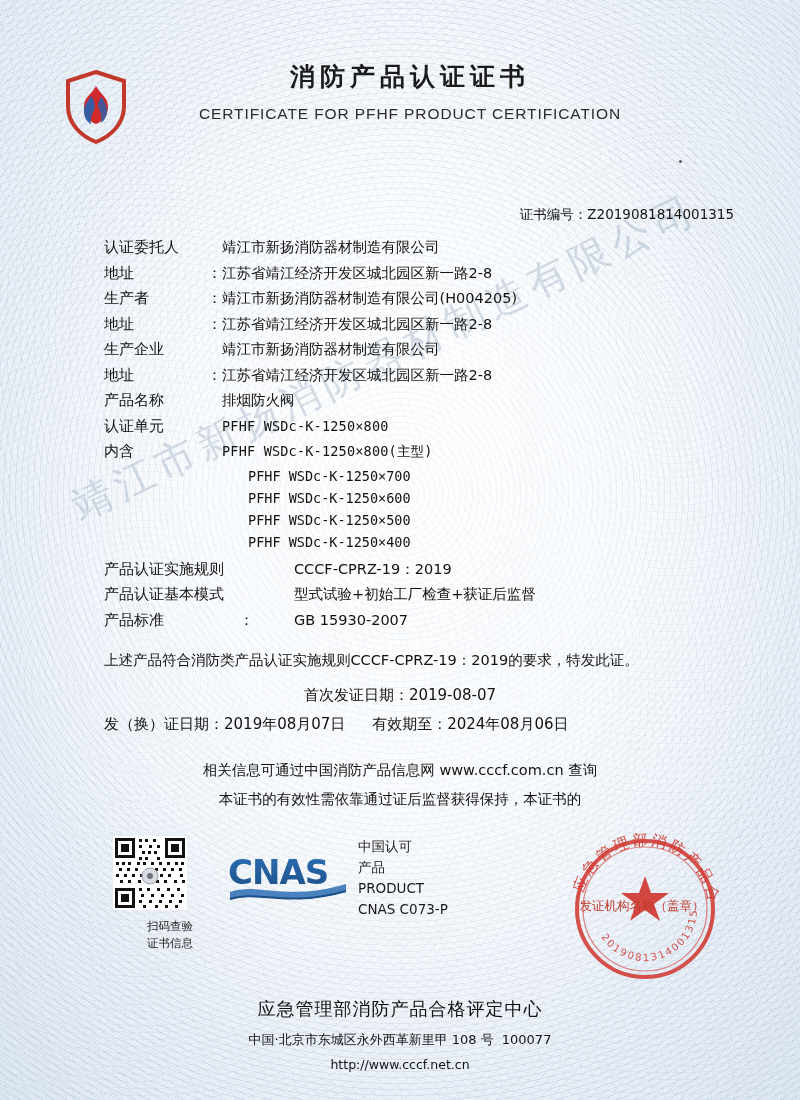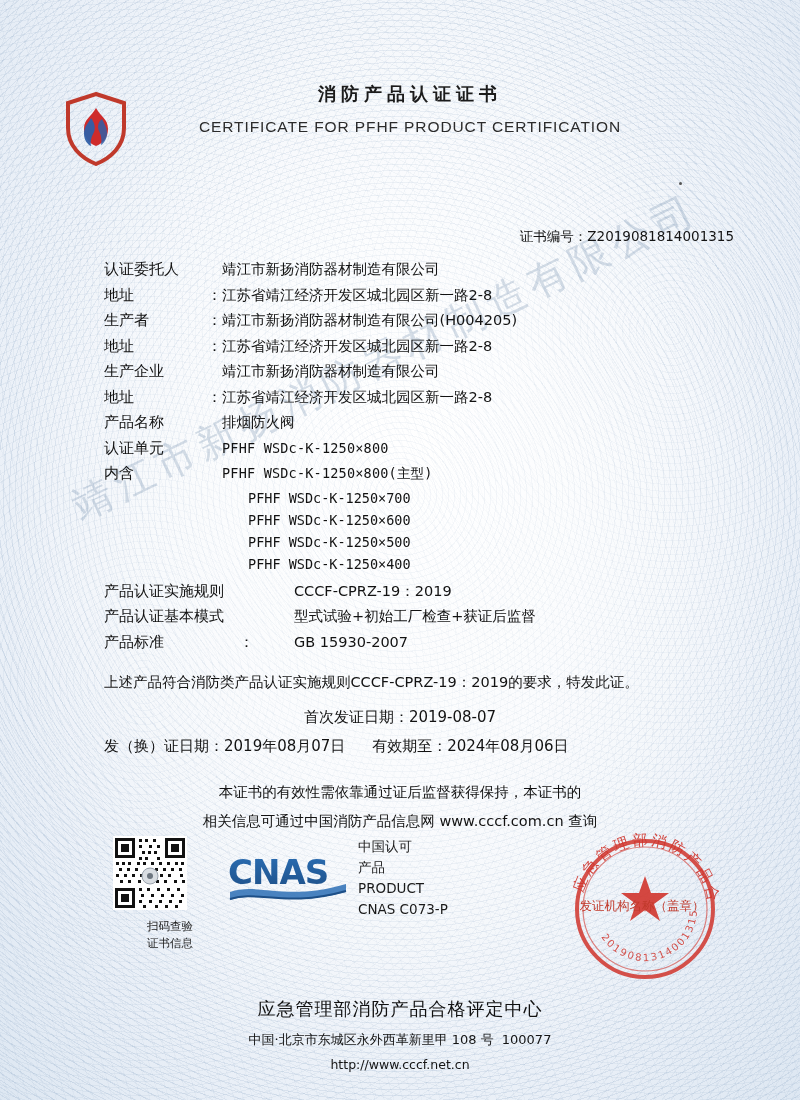--- a/index.html
+++ b/index.html
@@ -38,22 +38,22 @@
 
   
   .header { position: relative; height: 120px; }
   .shield {
     position: absolute; left: 5px; top: 10px;
     width: 62px; height: 74px;
   }
   .titles { text-align: center; padding-left: 20px; }
   .title-cn {
     font-family: Liberation Sans, sans-serif;
-    font-size: 18px; font-weight: bold; letter-spacing: 5px;
-    color: #1b1b1b; margin-top: 22px;
+    font-size: 25px; font-weight: bold; letter-spacing: 5px;
+    color: #1b1b1b; 
   }
   .title-en {
     font-size: 15.5px; letter-spacing: 0.9px; color: #2b2b2b;
     margin-top: 12px; font-family: "Liberation Sans", sans-serif;
   }
   .cert-no {
     text-align: right; font-size: 13.5px; color: #141414;
     margin-top: 26px; padding-right: 6px;
     font-family: "DejaVu Sans", "Liberation Sans", sans-serif;
   }
@@ -257,22 +257,22 @@
     <div class="date-first">
       <span>首次发证日期：</span><span>2019-08-07</span>
     </div>
 
     <div class="date-line" style="padding-left:44px;">
       <span class="seg"><span>发（换）证日期：</span><span>2019年08月07日</span></span>
       <span class="seg"><span>有效期至：</span><span>2024年08月06日</span></span>
     </div>
 
     <div class="notice">
+      <div>相关信息可通过中国消防产品信息网 www.cccf.com.cn 查询</div>
       <div>本证书的有效性需依靠通过证后监督获得保持，本证书的</div>
-      <div>相关信息可通过中国消防产品信息网 www.cccf.com.cn 查询</div>
     </div>
 
     <div class="bottom">
 
       <div class="qr-block">
         <div class="qr">
           <svg viewBox="0 0 74 74" width="74" height="74">
             <rect width="74" height="74" fill="#ffffff"></rect>
             <g fill="#111">
               <rect x="2" y="2" width="20" height="20"></rect>

